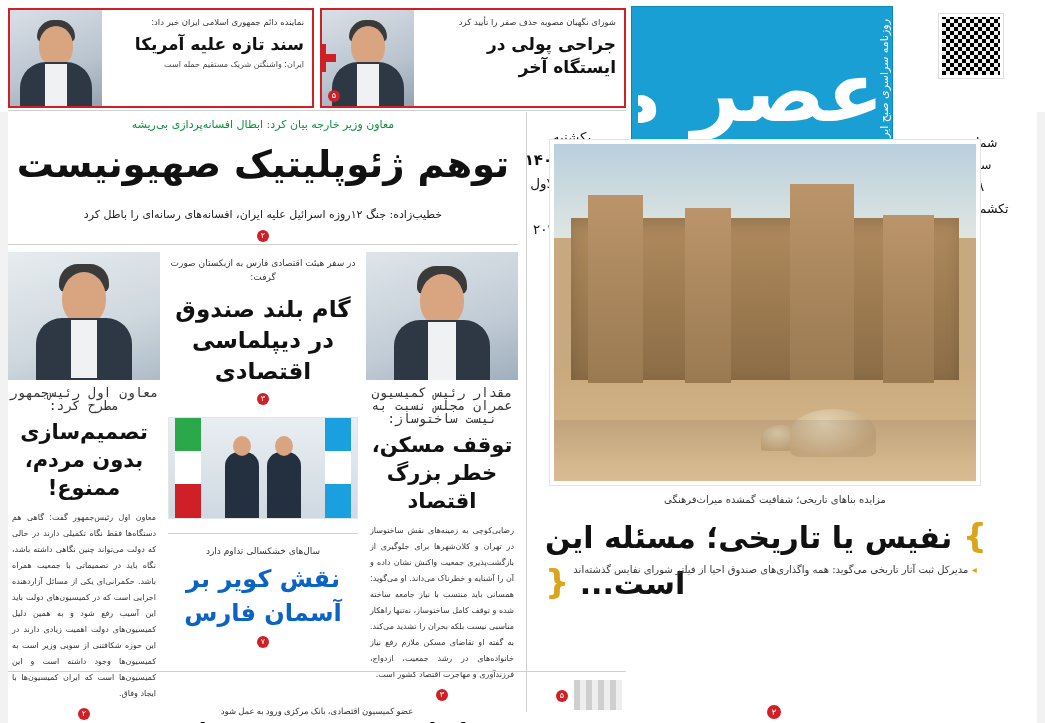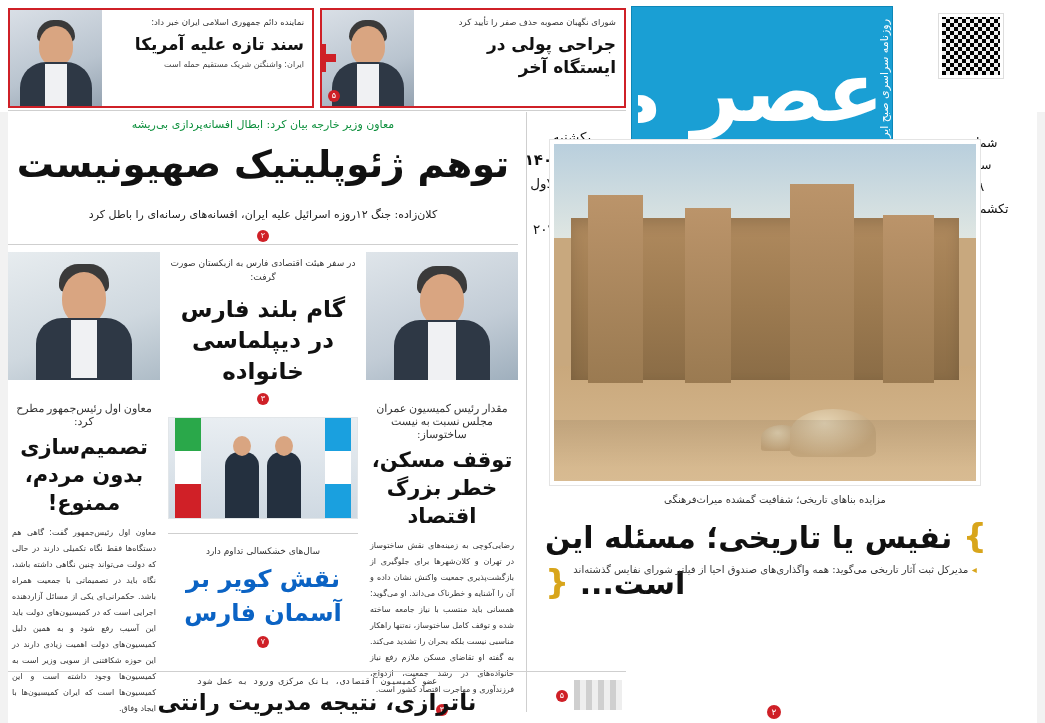--- a/index.html
+++ b/index.html
@@ -285,26 +285,26 @@
   .card.c2 { right: 160px; width: 190px; }
   .card.c3 { right: 358px; width: 152px; }
 
   .portrait {
     width: 100%; height: 128px;
     background: linear-gradient(160deg,#dfe5ea 0%,#c2ccd6 60%,#9fafbd 100%);
     position: relative; overflow: hidden;
   }
   .portrait.p2 { background: linear-gradient(160deg,#e7ecef 0%,#cfd8df 60%,#aebcc7 100%); }
   .card-kicker {
-    font-family: Liberation Serif, serif;
-    font-size: 11px;
+    font-family: Liberation Mono, monospace;
+    font-size: 13px;
     color: #333;
     line-height: 13px;
     text-align: center;
-    margin-top: 22px;
+    margin-top: 7px;
   }
   .card-title {
     font-family: "DejaVu Sans", sans-serif;
     font-weight: bold;
     color: #111;
     text-align: center;
     line-height: 28px;
     font-size: 21px;
     margin-top: 5px;
   }
@@ -465,23 +465,24 @@
   
   .bottombar {
     position: absolute;
     left: 8px; bottom: 8px;
     width: 618px; height: 44px;
     border-top: 1px solid #cfcfcf;
     padding-top: 4px;
   }
   .bb-kicker {
     text-align: center;
-    font-family: Liberation Mono, monospace;
+    font-family: Liberation Serif, serif;
     font-size: 8.5px;
     color: #333;
+    margin-top: 30px;
   }
   .bb-title {
     text-align: center;
     font-family: "DejaVu Sans", sans-serif;
     font-size: 23px;
     font-weight: bold;
     color: #111;
     line-height: 30px;
   }
   .bb-thumb {
@@ -586,21 +587,21 @@
 
     </div>
   </div>
 
   <div class="hline" style="top:110px; left:8px; width:618px;"></div>
   <div class="vline" style="top:112px; left:526px; height:600px;"></div>
 
   <div class="lead">
     <div class="lead-kicker">معاون وزیر خارجه بیان کرد: ابطال افسانه‌پردازی بی‌ریشه</div>
     <div class="lead-title">توهم ژئوپلیتیک صهیونیست</div>
-    <div class="lead-sub">کلان‌زاده: جنگ ۱۲روزه اسرائیل علیه ایران، افسانه‌های رسانه‌ای را باطل کرد</div>
+    <div class="lead-sub">خطیب‌زاده: جنگ ۱۲روزه اسرائیل علیه ایران، افسانه‌های رسانه‌ای را باطل کرد</div>
     <div class="lead-mark">۲</div>
 
     <div class="hline" style="top:132px; right:0; width:510px;"></div>
 
     <div class="cards">
 
       <div class="card c1">
         <div class="portrait">
           <div class="face" style="top:0;">
             <div class="hair" style="top:14px;left:-25px;width:50px;height:28px;"></div>
@@ -610,21 +611,21 @@
           </div>
         </div>
         <div class="card-kicker">مقدار رئیس کمیسیون عمران مجلس نسبت به نیست ساختوساز:</div>
         <div class="card-title">توقف مسکن، خطر بزرگ اقتصاد</div>
         <div class="card-body">رضایی‌کوچی به زمینه‌های نقش ساختوساز در تهران و کلان‌شهرها برای جلوگیری از بازگشت‌پذیری جمعیت واکنش نشان داده و آن را آشنایه و خطرناک می‌داند. او می‌گوید: همسانی باید منتسب با نیاز جامعه ساخته شده و توقف کامل ساختوساز، نه‌تنها راهکار مناسبی نیست بلکه بحران را تشدید می‌کند. به گفته او تقاضای مسکن ملازم رفع نیاز خانواده‌های در رشد جمعیت، ازدواج، فرزندآوری و مهاجرت اقتصاد کشور است.</div>
         <div class="dot-red">۳</div>
       </div>
 
       <div class="card c2">
         <div class="mid-kicker">در سفر هیئت اقتصادی فارس به ازبکستان صورت گرفت:</div>
-        <div class="mid-title">گام بلند فارس در دیپلماسی خانواده</div>
+        <div class="mid-title">گام بلند صندوق در دیپلماسی اقتصادی</div>
         <div class="dot-red">۳</div>
         <div class="mid-photo">
           <div class="backdrop"></div>
           <div class="flagA"></div>
           <div class="flagB"></div>
           <div class="manA">
               <div class="hd"></div>
             </div>
           <div class="manB">
               <div class="hd"></div>

